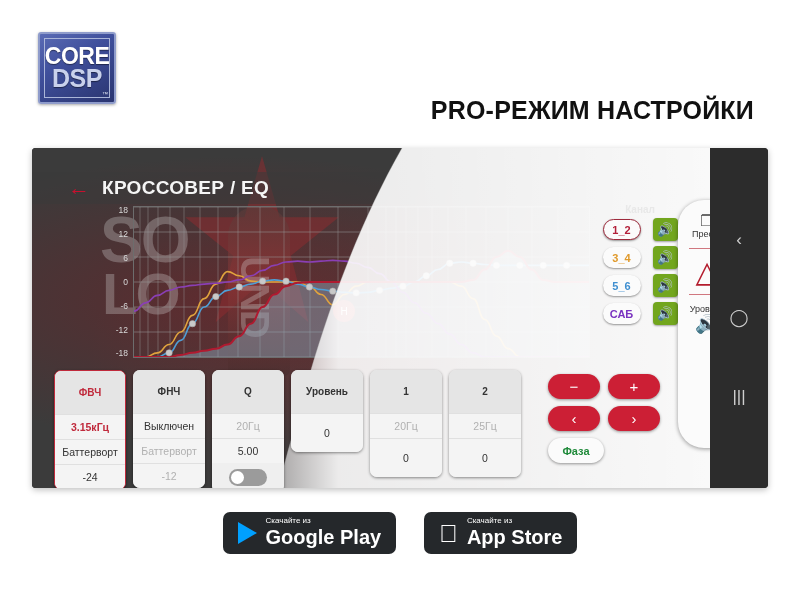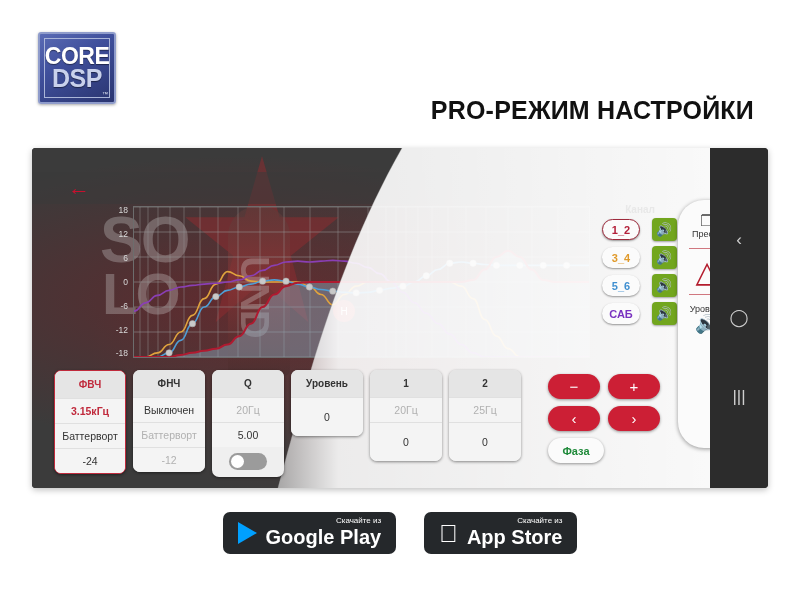--- a/index.html
+++ b/index.html
@@ -147,21 +147,21 @@
   }
 
   
   .channels {
     position: absolute; left: 570px; top: 56px; width: 76px;
   }
   .ch-label {
     font-size: 10px; color: #e8e8e8; text-align: center; margin-bottom: 3px;
     font-weight: bold;
   }
-  .ch-row { display: flex; align-items: center; gap: 12px; margin-bottom: 5px; }
+  .ch-row { display: flex; align-items: center; gap: 12px; margin-bottom: 5px; justify-content: center; }
   .ch-pill {
     width: 38px; height: 21px; border-radius: 11px;
     background: #fbfbfb; display: flex; align-items: center; justify-content: center;
     font-size: 11px; font-weight: bold;
     box-shadow: 0 1px 2px rgba(0,0,0,.4);
   }
   .ch-pill.sel { border: 1px solid #9e2a3c; }
   .ch-spk {
     width: 25px; height: 23px; border-radius: 4px;
     background: #72a61e; display: flex; align-items: center; justify-content: center;
@@ -194,21 +194,21 @@
     position: absolute; left: 22px; top: 222px;
     display: flex; gap: 7px; align-items: flex-start;
   }
   .card {
     width: 72px; background: #efefef; border-radius: 7px;
     box-shadow: 0 1px 3px rgba(0,0,0,.45);
     overflow: hidden; text-align: center;
   }
   .card.active { border: 1px solid #c02a3c; }
   .card .hd {
-    font-size: 10px; font-weight: bold; padding: 8px 0;
+    font-size: 10px; font-weight: bold; padding: 16px 0;
     background: #e5e5e5; color: #333;
   }
   .card .hd.red { color: #c02a3c; }
   .card .cell {
     font-size: 10.5px; padding: 6px 0; color: #333;
     background: #f4f4f4; border-top: 1px solid #e0e0e0;
   }
   .card .cell.red { color: #c02a3c; font-weight: bold; }
   .card .cell.dim { color: #b1b1b1; }
   .card .cell.tall { padding: 13px 0; }
@@ -252,21 +252,21 @@
   
   .stores {
     position: absolute; left: 0; right: 0; top: 512px;
     display: flex; justify-content: center; gap: 28px;
   }
   .badge {
     height: 42px; min-width: 150px; background: #25282b; border-radius: 7px;
     display: flex; align-items: center; gap: 9px; padding: 0 15px;
     color: #fff;
   }
-  .badge .txt-sm { font-size: 8px; display: block; line-height: 1.1; text-align: right; }
+  .badge .txt-sm { font-size: 8px; display: block; line-height: 1.1; }
   .badge .txt-lg { font-size: 20px; font-weight: bold; display: block; line-height: 1.15; }
   .gp-icon {
     width: 0; height: 0; border-style: solid;
     border-width: 11px 0 11px 19px;
     border-color: transparent transparent transparent #00a0ff;
     position: relative;
   }
   .apple-icon { font-size: 25px; line-height: 1; }
 </style>
 </head>
@@ -292,20 +292,21 @@
         <div class="bg-star"></div>
         <div class="bg-fig"></div>
         <div class="bg-word bg-w2">LO</div>
         <div class="bg-word bg-w1">SO</div>
         <div class="bg-word bg-w3">UND</div>
       </div>
 
 
       <div class="appbar">
         <span class="back-arrow">←</span>
+        <span class="app-title">КРОССОВЕР / EQ</span>
       </div>
 
       <div class="chart-wrap">
         <div class="y-axis">
           <span>18</span>
           <span>12</span>
           <span>6</span>
           <span>0</span>
           <span>-6</span>
           <span>-12</span>

